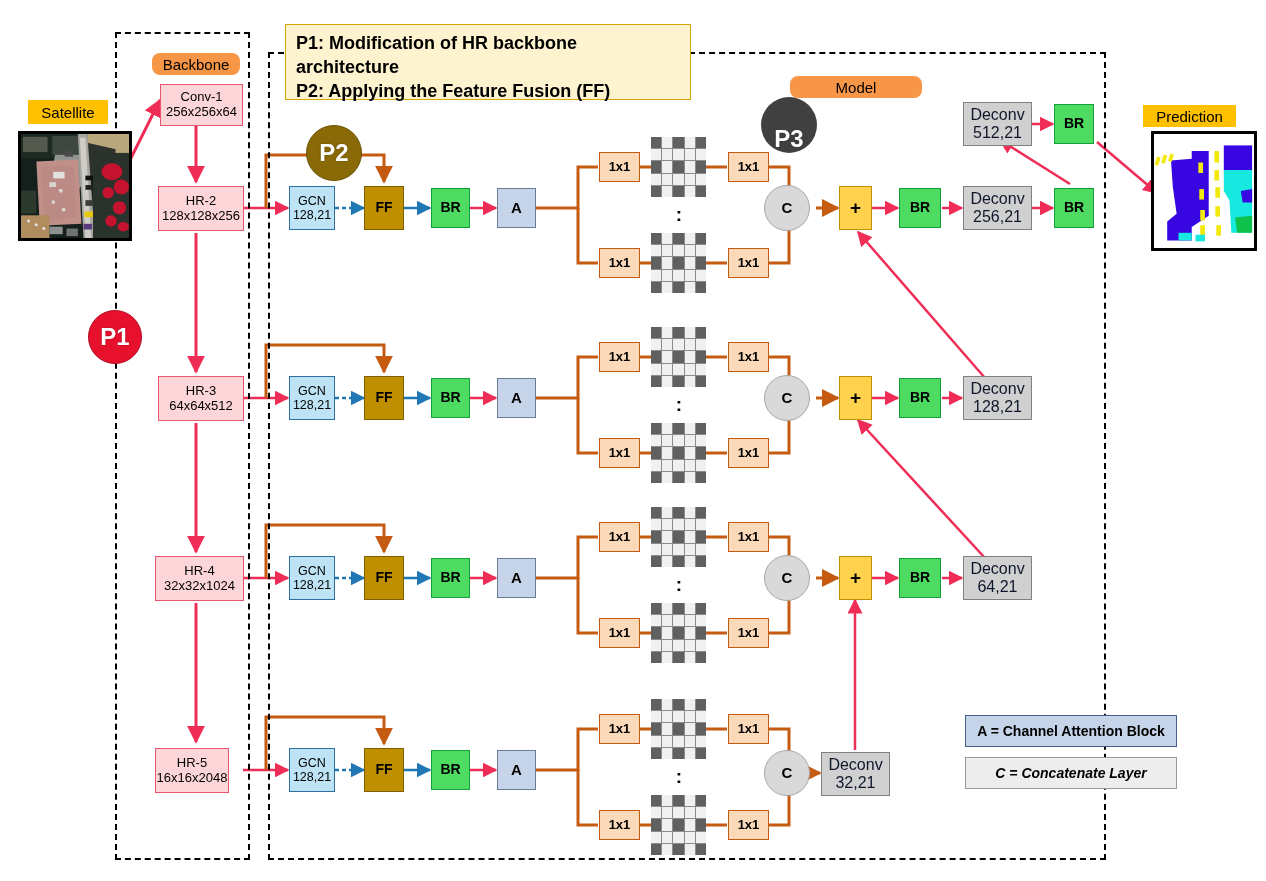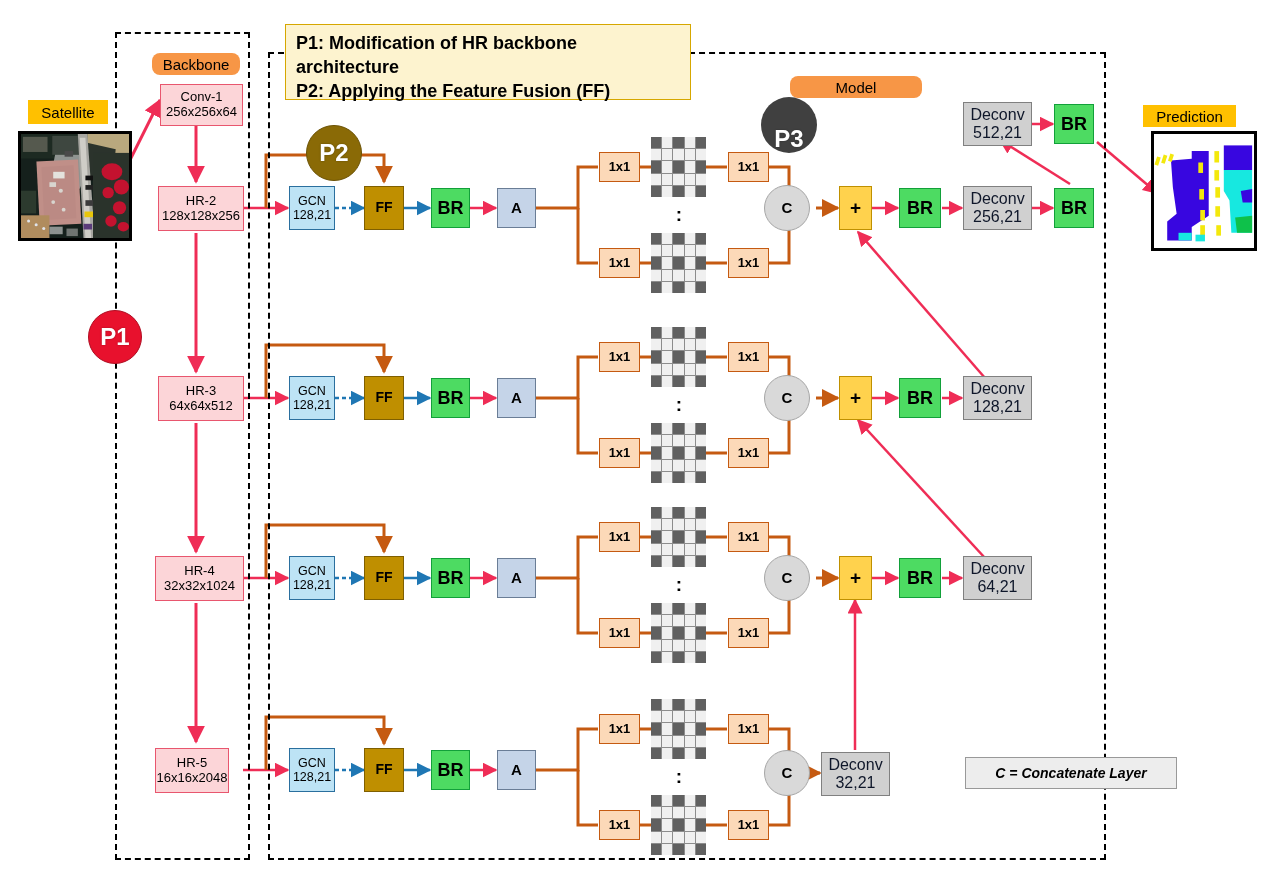--- a/index.html
+++ b/index.html
@@ -18,21 +18,21 @@
 
   
   .node{display:flex;flex-direction:column;align-items:center;justify-content:center;
         text-align:center;line-height:1.12;box-sizing:border-box;}
   .node .l1{display:block;}
   .node .l2{display:block;}
 
   .n-hr{background:#fcd5d8;border:1.5px solid #e8566e;font-size:13px;color:#000;}
   .n-gcn{background:#bde3f5;border:1.5px solid #2a6f9e;font-size:12.5px;color:#000;}
   .n-ff{background:#bf8f00;border:1.5px solid #7f5f00;font-size:14px;color:#000;font-weight:bold;}
-  .n-br{background:#4ddb62;border:1.5px solid #12a03a;font-size:18px;color:#000;font-weight:bold;}
+  .n-br{background:#4ddb62;border:1.5px solid #12a03a;font-size:14px;color:#000;font-weight:bold;}
   .n-a{background:#c5d4e8;border:1.5px solid #6a7d96;font-size:15px;color:#000;font-weight:bold;}
   .n-1x1{background:#fcd9b8;border:1.5px solid #c55a11;font-size:13px;color:#000;font-weight:bold;}
   .n-plus{background:#ffd24d;border:1.5px solid #bf9000;font-size:19px;color:#000;font-weight:bold;}
   .n-deconv{background:#d0d0d0;border:1.5px solid #808080;font-size:16px;color:#0f172a;}
   .n-c{background:#d9d9d9;border:1.5px solid #a6a6a6;border-radius:50%;
        font-size:15px;font-weight:bold;color:#000;}
 
   
   .badge{border-radius:50%;display:flex;align-items:center;justify-content:center;
          color:#fff;font-weight:bold;font-size:24px;
@@ -715,17 +715,20 @@
     <span>:</span>
   </div>
   <div class="abs node n-c" style="left:764px;top:750px;width:46px;height:46px;">
     <span>C</span>
   </div>
   <div class="abs node n-deconv" style="left:821px;top:752px;width:69px;height:44px;">
     <span class="l1">Deconv</span>
     <span class="l2">32,21</span>
   </div>
 
+  <div class="abs key key-a" style="left:965px;top:715px;width:212px;height:32px;">
+    <span>A = Channel Attention Block</span>
+  </div>
   <div class="abs key key-c" style="left:965px;top:757px;width:212px;height:32px;">
     <span>C = Concatenate Layer</span>
   </div>
 
 </div>
 
 </body></html>

